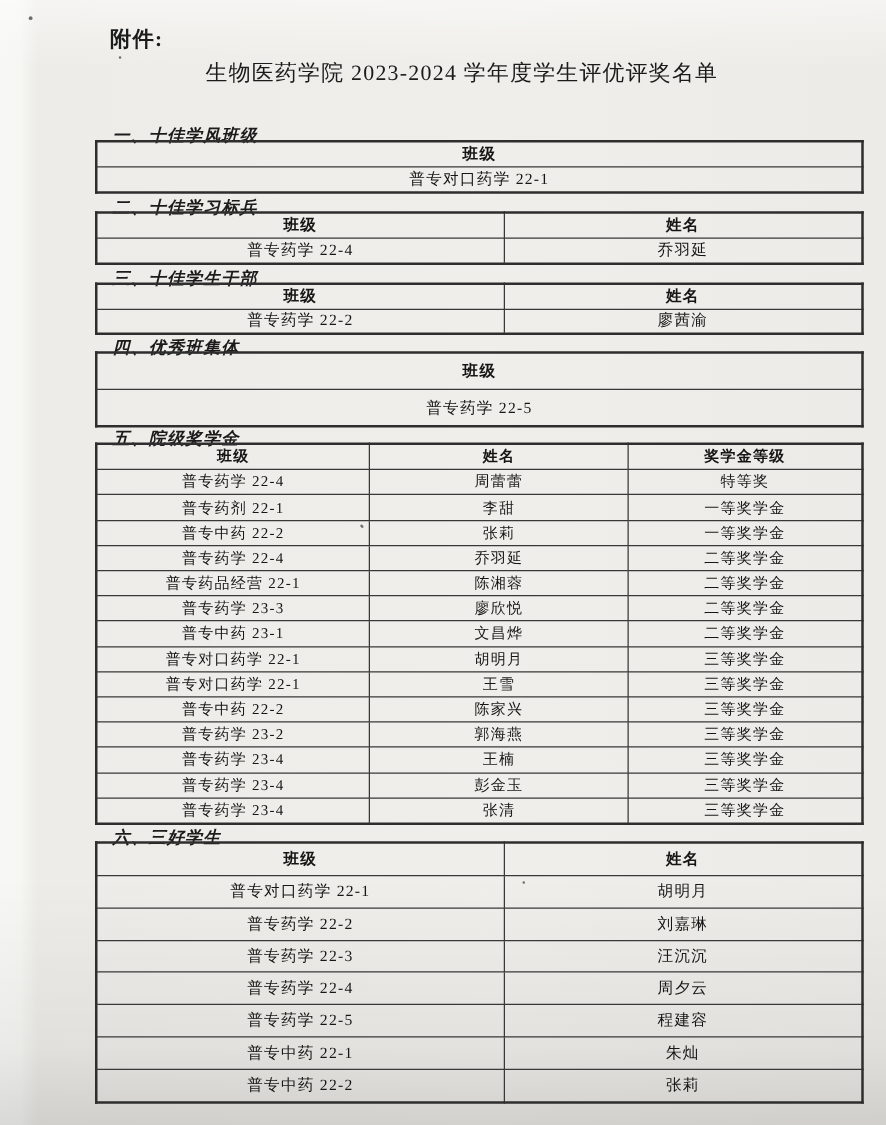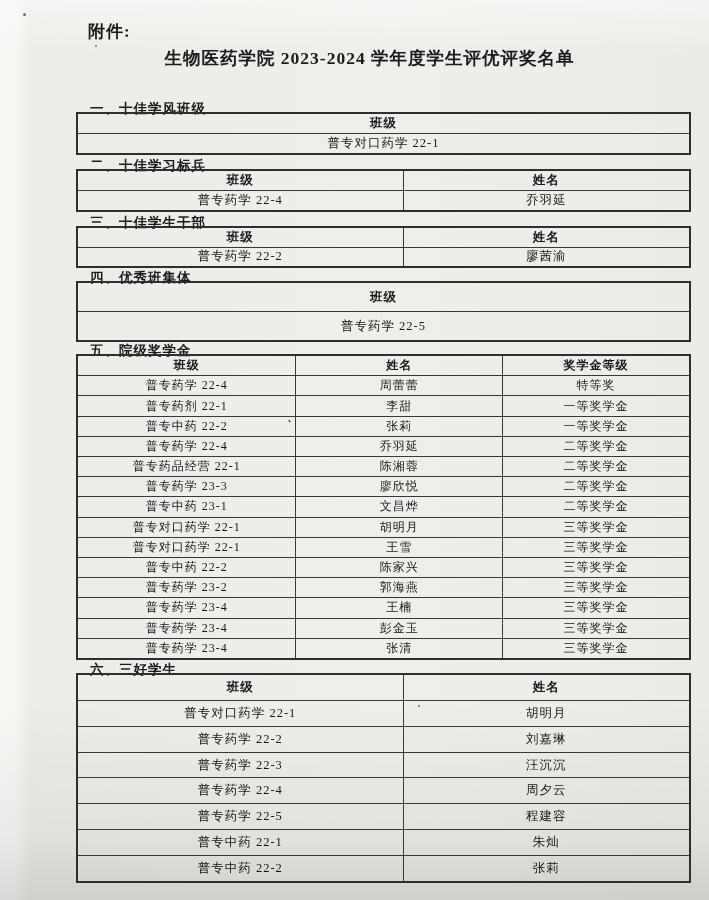--- a/index.html
+++ b/index.html
@@ -14,25 +14,25 @@
       linear-gradient(180deg, rgba(255,255,255,.45) 0%, rgba(255,255,255,0) 6%, rgba(0,0,0,0) 78%, rgba(0,0,0,.05) 93%, rgba(0,0,0,.12) 100%),
       linear-gradient(90deg, #f7f7f5 0px, #f6f6f3 16px, #edecE8 30px, #efeeea 55%, #ecebe7 100%);
     color:#1b1b1b;
   }
   .attachment{
     position:absolute;left:88px;top:20px;
     font-size:17px;font-weight:bold;letter-spacing:1px;
   }
   .doc-title{
     position:absolute;left:30px;right:0;top:46px;
-    text-align:center;font-size:17.5px;font-weight:bold;letter-spacing:1px;
+    text-align:center;font-size:17.5px;font-weight:normal;letter-spacing:1px;
   }
   .sec-heading{
     position:absolute;left:90px;
-    font-size:13.5px;font-weight:bold;letter-spacing:1px;white-space:nowrap;
+    font-size:13.5px;font-weight:bold;letter-spacing:1px;white-space:nowrap;font-style:italic;
   }
   table.award-table{
     position:absolute;left:76px;width:615px;
     border-collapse:collapse;table-layout:fixed;
     border:2px solid #2e2e2e;
   }
   table.award-table td{
     border:1px solid #383838;
     text-align:center;vertical-align:middle;
     font-size:12.5px;letter-spacing:1px;

